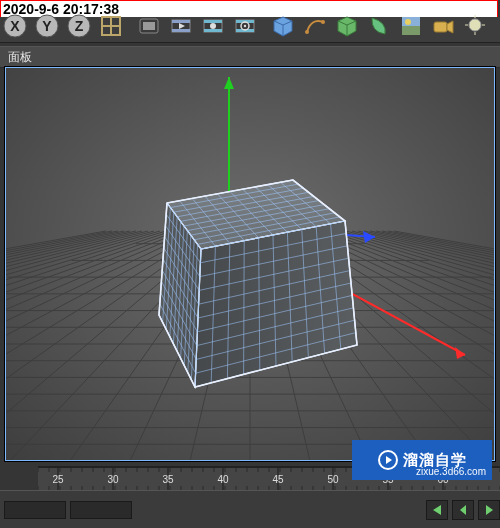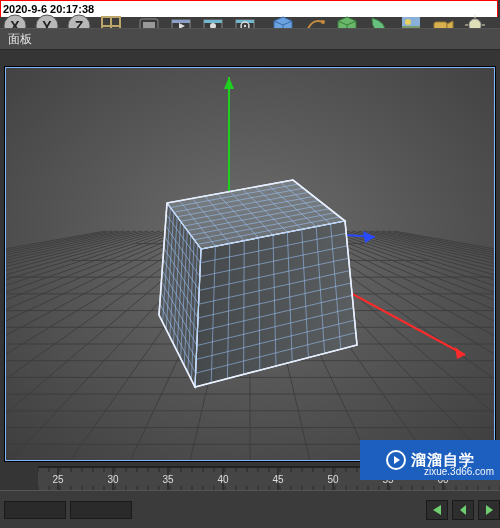--- a/index.html
+++ b/index.html
@@ -14,40 +14,40 @@
   .root { width: 500px; height: 528px; position: relative; overflow:hidden; }
 
   
   .ts-bar {
     position: absolute; left: 0; top: 0; width: 498px; height: 18px;
     background: #ffffff;
     border: 1px solid #ff0000;
     box-sizing: border-box;
     display: flex; align-items: center; padding-left: 2px;
   }
-  .ts-bar span { color: #000; font-size: 11px; font-weight: bold; }
+  .ts-bar span { color: #000; font-size: 14px; font-weight: bold; }
 
   
   .toolbar {
     position: absolute; left: 0; top: 17px; width: 500px; height: 25px;
     background: #3d3d3d;
     display: flex; align-items: flex-end;
     border-bottom: 1px solid #222;
   }
   .toolbar .tool {
     width: 30px; height: 25px; margin-right: 2px;
     display: flex; align-items: center; justify-content: center;
     border-radius: 3px;
   }
   .toolbar .sep { width: 6px; }
   .tool svg { width: 28px; height: 28px; margin-top:-8px; }
 
   
   .menubar {
-    position: absolute; left: 0; top: 28px; width: 500px; height: 20px;
+    position: absolute; left: 0; top: 46px; width: 500px; height: 20px;
     background: #4a4a4a;
     border-top: 1px solid #555;
     border-bottom: 1px solid #2a2a2a;
     display: flex; align-items: flex-start;
     font-size: 12px; color: #e5e5e5;
   }
   .menubar .menu-item {
     padding: 0 8px; height: 100%; display: flex; align-items: center;
     cursor: default;
   }
@@ -81,21 +81,21 @@
     background:#2a2a2a; border:1px solid #1a1a1a;
   }
   .bottombar .ctrlbtn {
     width:20px; height:18px; margin-left:4px;
     background:#2e2e2e; border:1px solid #1a1a1a;
     display:flex; align-items:center; justify-content:center;
   }
 
   
   .watermark {
-    position: absolute; right: 0; bottom: 48px;
+    position: absolute; right: 8px; bottom: 48px;
     width: 140px; height: 40px;
     background: #1d5fbf;
     display: flex; align-items: center; justify-content: center;
     color: #fff; font-size: 15px; font-weight: bold;
     letter-spacing: 1px;
   }
   .watermark svg { margin-right:4px; }
   .watermark .sub {
     position:absolute; right:6px; bottom:3px; font-size:10px; font-weight:normal; letter-spacing:0;
     color: rgba(255,255,255,0.95);

